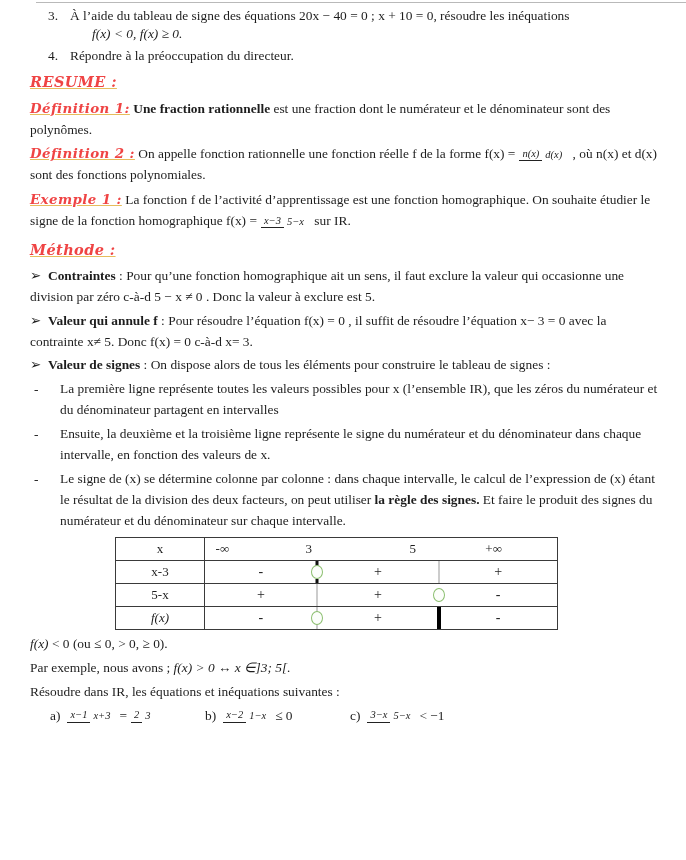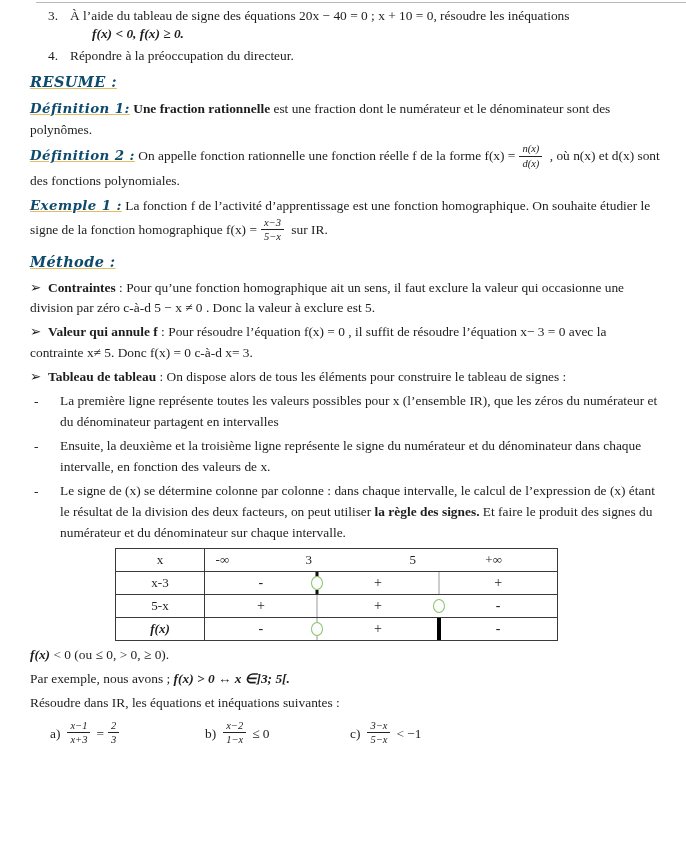--- a/index.html
+++ b/index.html
@@ -12,34 +12,34 @@
   .content { position:absolute; left:30px; right:26px; top:8px; }
 
   p, .para { margin:0 0 3px 0; line-height:1.56; }
 
   
   .li { display:flex; margin-left:18px; }
   .li-num { width:22px; flex:0 0 22px; }
   .li-body { flex:1; }
   .li-cont { margin-left:62px; }
 
-  .mi { font-style:italic;font-weight:bold; }
+  .mi { font-style:italic; }
   .b { font-weight:bold; }
 
   
   .gh {
-    display:inline; color:#0c4a6e; font-family:"DejaVu Serif", serif;
+    display:inline; color:#ef4444; font-family:"DejaVu Serif", serif;
     font-style:italic; font-weight:bold; letter-spacing:0.4px;
     text-decoration:underline; text-decoration-color:#e6bd5c;
   }
   .gh-line { margin:7px 0 4px 0; line-height:1.5; font-size:14.5px; }
 
   
   .frac {
-    display:inline-flex; flex-direction:column; align-items:center;
+    display:inline-flex; flex-direction:row; align-items:center;
     vertical-align:middle; font-size:10.5px; line-height:1.25;
     font-style:italic; margin:0 4px; position:relative; top:-1px;
   }
   .frac .fnum { padding:0 3px; border-bottom:1px solid #222; }
   .frac .fden { padding:0 3px; }
 
   .marker { display:inline-block; width:18px; }
   .dash-para { display:flex; }
   .dash-m { flex:0 0 26px; padding-left:4px; }
   .dash-body { flex:1; }
@@ -124,21 +124,21 @@
       <span class="gh">Méthode :</span>
     </div>
 
     <p class="para">
       <span class="marker">➢</span><span class="b">Contraintes</span><span> : </span><span>Pour qu’une fonction homographique ait un sens, il faut exclure la valeur qui occasionne une division par zéro c-à-d  5 − x ≠ 0 . Donc la valeur à exclure est 5.</span>
     </p>
     <p class="para">
       <span class="marker">➢</span><span class="b">Valeur qui annule f</span><span> : </span><span>Pour résoudre l’équation  f(x) = 0 , il suffit de résoudre l’équation x− 3 = 0 avec la contrainte  x≠ 5. Donc f(x) = 0 c-à-d x= 3.</span>
     </p>
     <p class="para">
-      <span class="marker">➢</span><span class="b">Tableau de tableau</span><span> : </span><span>On dispose alors de tous les éléments pour construire le tableau de signes :</span>
+      <span class="marker">➢</span><span class="b">Valeur de signes</span><span> : </span><span>On dispose alors de tous les éléments pour construire le tableau de signes :</span>
     </p>
 
     <div class="para dash-para">
       <span class="dash-m">-</span>
       <span class="dash-body">La première ligne représente toutes les valeurs possibles pour x (l’ensemble IR), que les zéros du numérateur et du dénominateur partagent en intervalles</span>
     </div>
     <div class="para dash-para">
       <span class="dash-m">-</span>
       <span class="dash-body">Ensuite, la deuxième et la troisième ligne représente le signe du numérateur et du dénominateur dans chaque intervalle, en fonction des valeurs de x.</span>
     </div>

